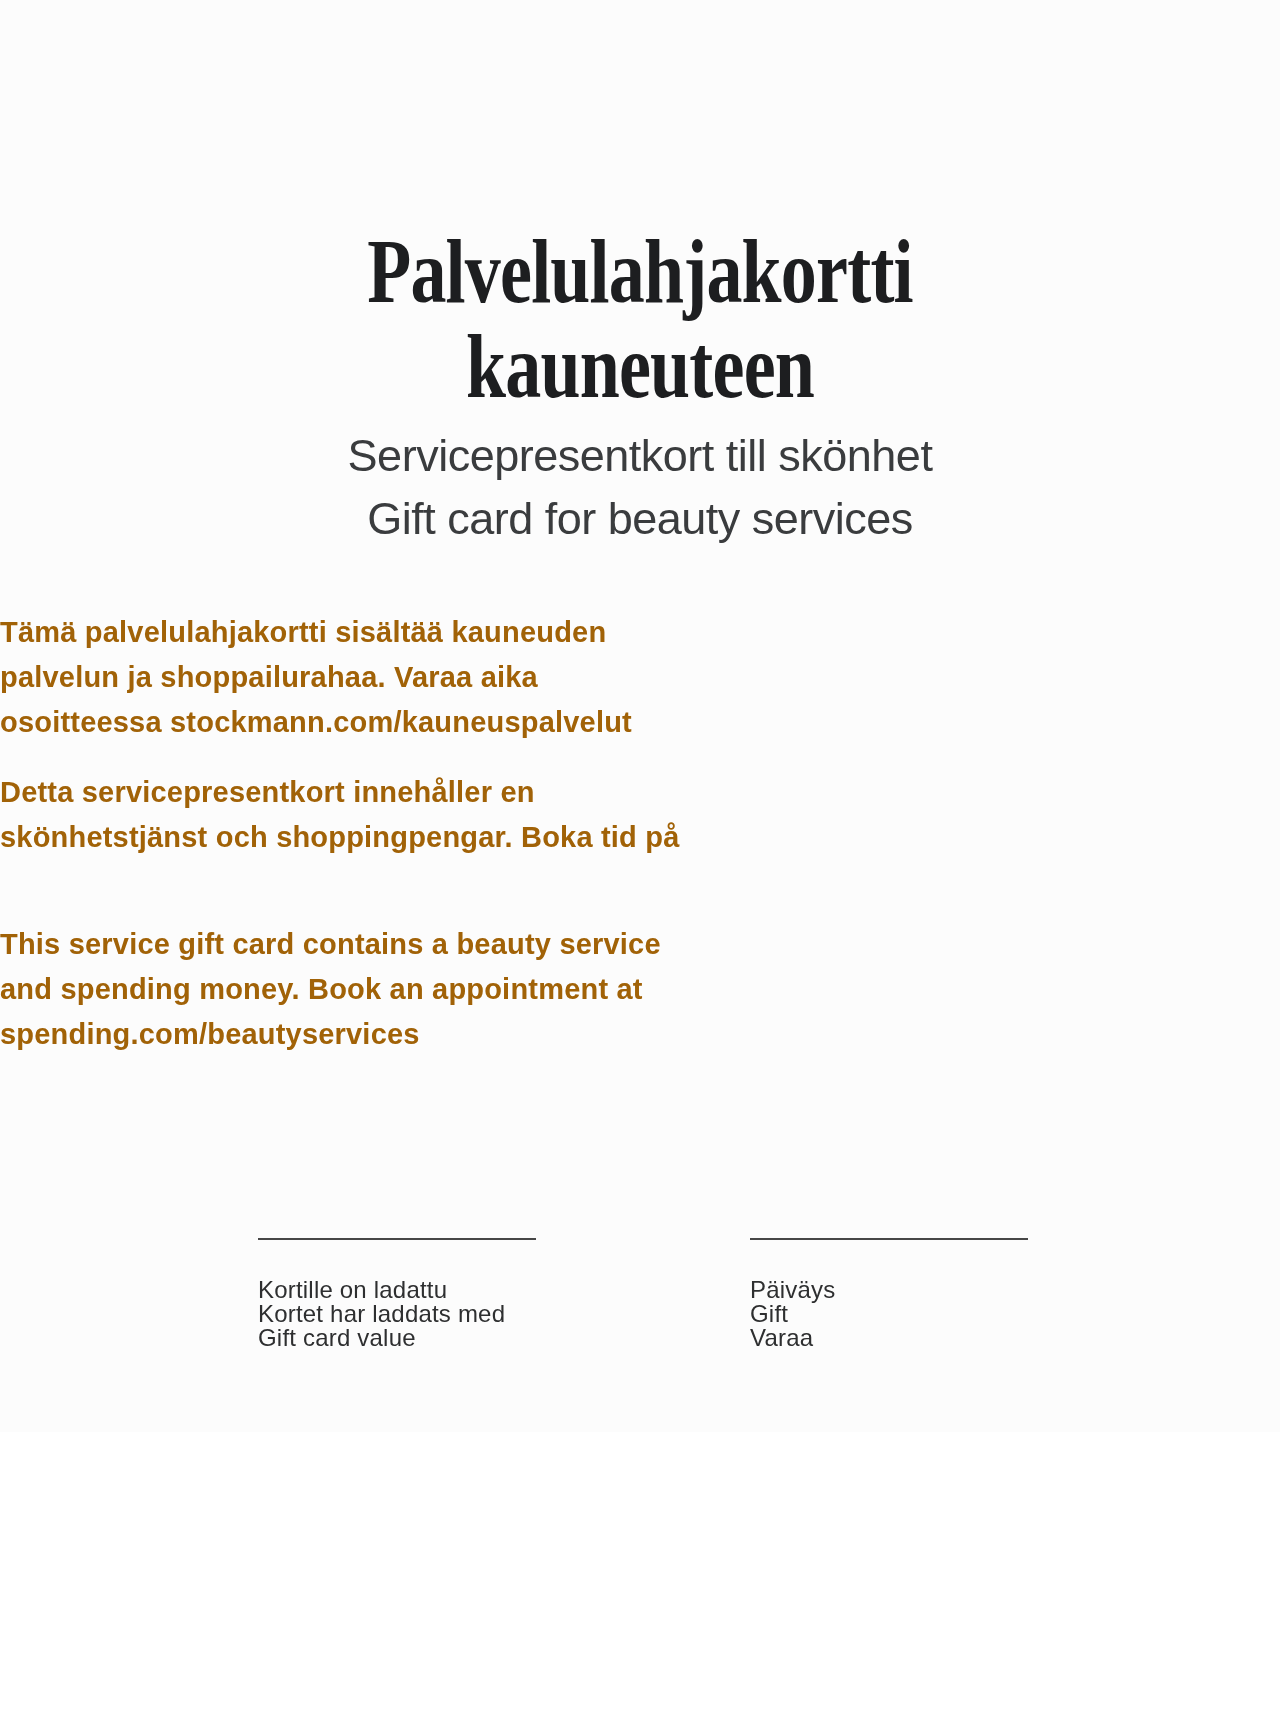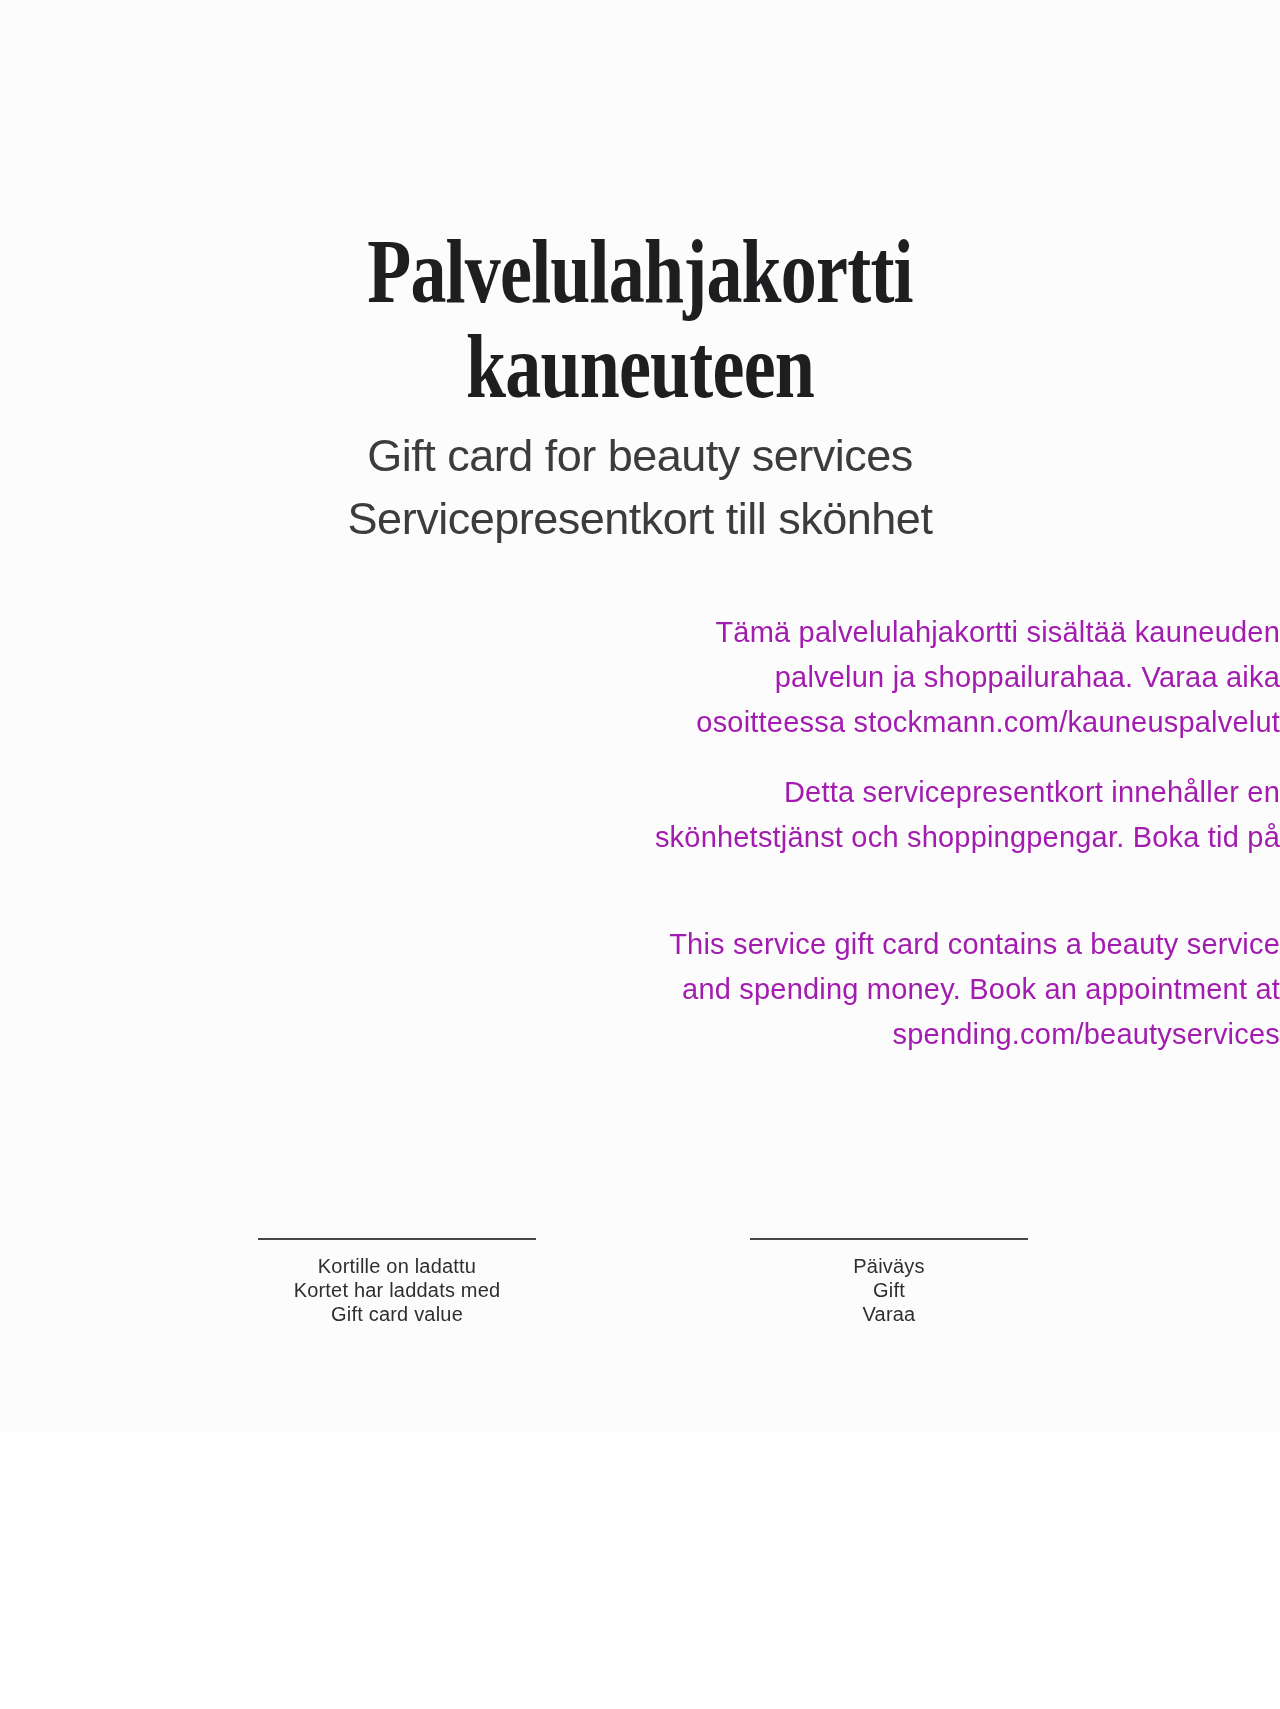--- a/index.html
+++ b/index.html
@@ -43,62 +43,62 @@
     font-weight: 400;
     color: #3a3c3e;
     letter-spacing: -0.5px;
   }
 
   
   .para {
     position: absolute;
     left: 0;
     width: 100%;
-    text-align: right;
+    text-align: left;
     font-size: 29px;
     line-height: 45px;
-    font-weight: 400;
-    color: #a21caf;
+    font-weight: 700;
+    color: #a16207;
     letter-spacing: 0.2px;
   }
   .para-fi { top: 610px; }
   .para-sv { top: 770px; }
   .para-en { top: 922px; }
 
   
   .sig {
     position: absolute;
     top: 1238px;
     width: 278px;
     border-top: 2px solid #474747;
   }
   .sig-left  { left: 258px; }
   .sig-right { left: 750px; }
   .sig-labels {
-    margin-top: 14px;
-    text-align: center;
-    font-size: 20px;
+    margin-top: 38px;
+    text-align: left;
+    font-size: 24px;
     line-height: 24px;
     color: #2e2f30;
     letter-spacing: 0.2px;
   }
 </style>
 </head>
 <body>
 
 <div class="page">
 
   <h1 class="title">
     <div>Palvelulahjakortti</div>
     <div>kauneuteen</div>
   </h1>
 
   <div class="subtitle">
+    <div>Servicepresentkort till skönhet</div>
     <div>Gift card for beauty services</div>
-    <div>Servicepresentkort till skönhet</div>
   </div>
 
   <div class="para para-fi">
     <div>Tämä palvelulahjakortti sisältää kauneuden</div>
     <div>palvelun ja shoppailurahaa. Varaa aika</div>
     <div>osoitteessa stockmann.com/kauneuspalvelut</div>
   </div>
 
   <div class="para para-sv">
     <div>Detta servicepresentkort innehåller en</div>

